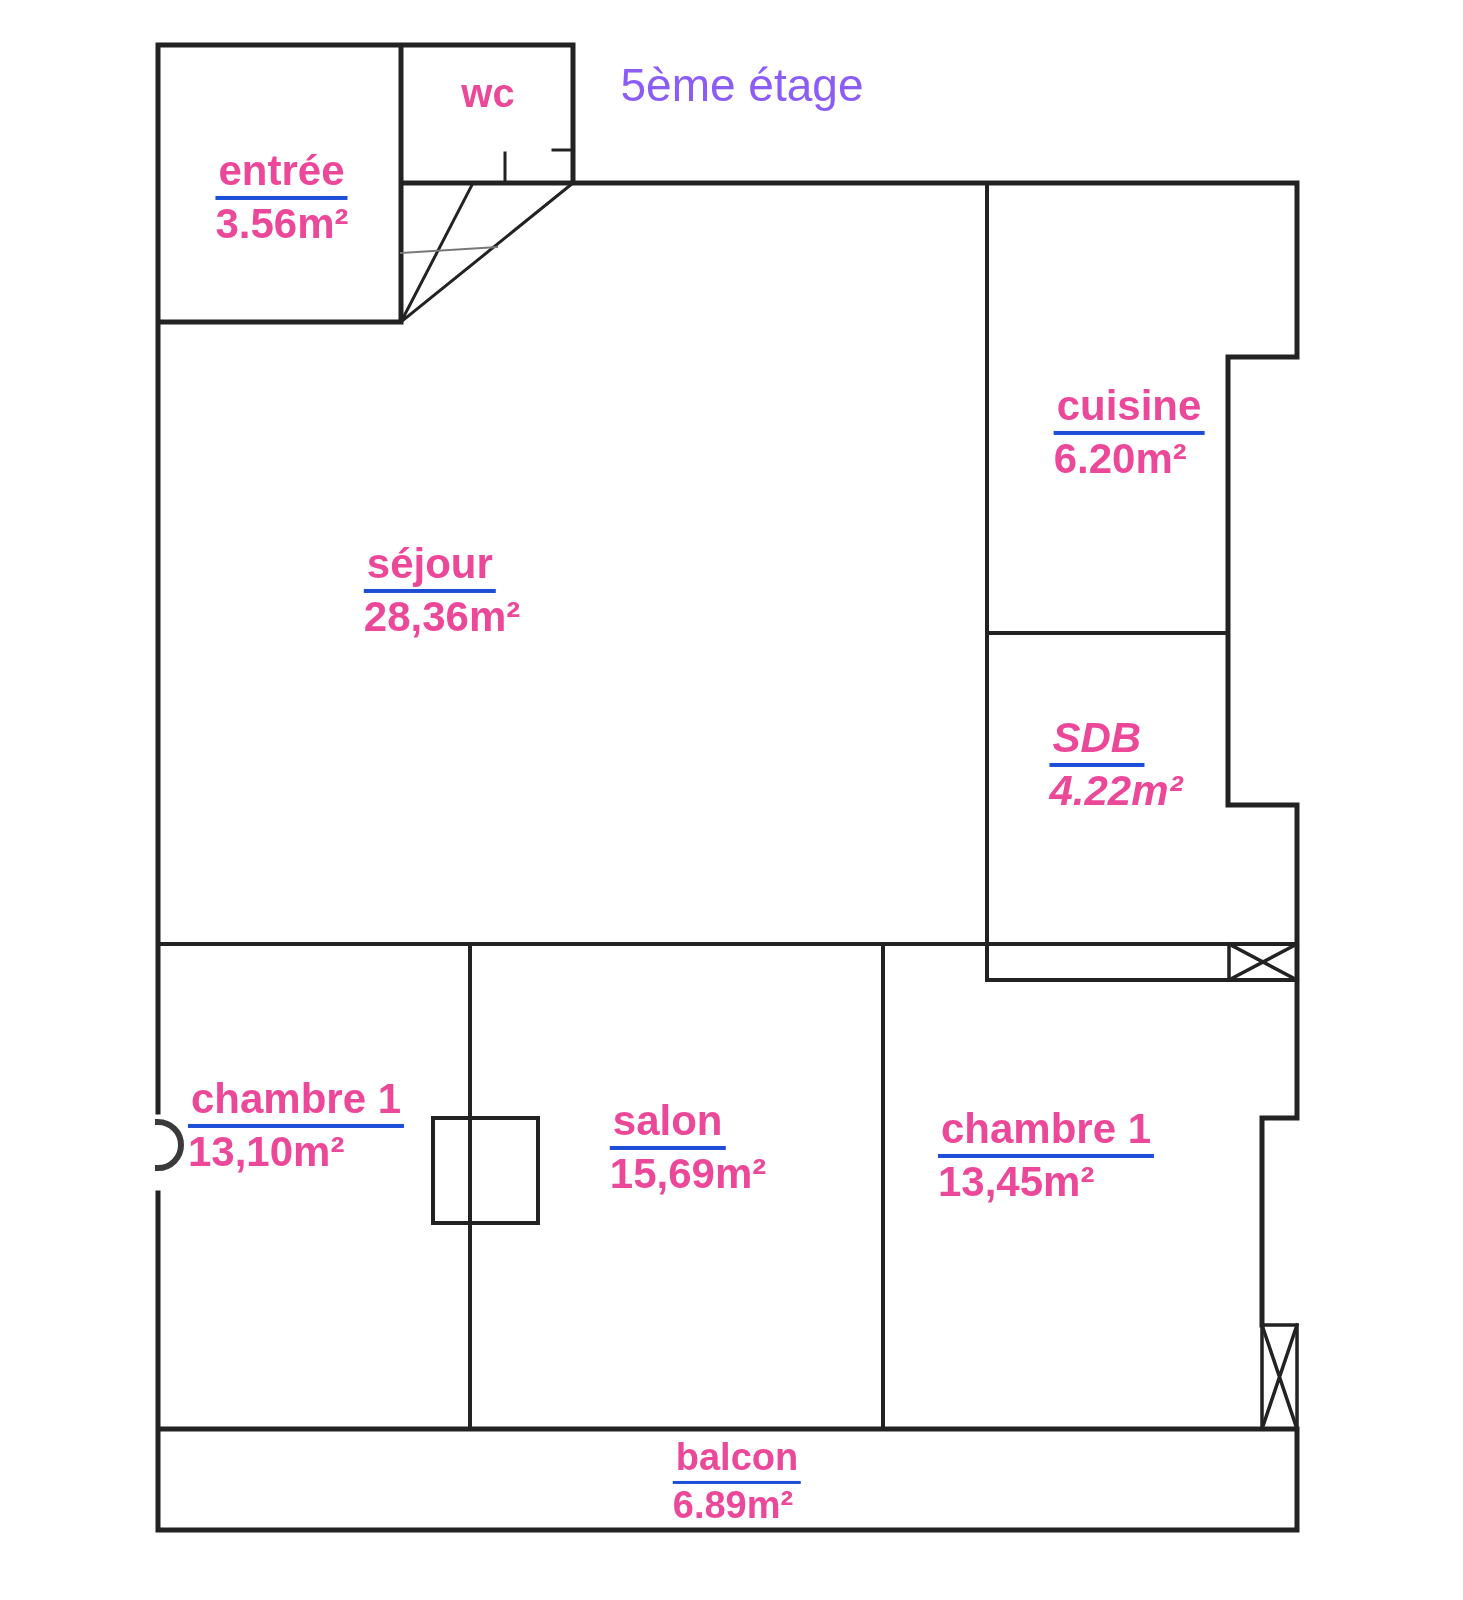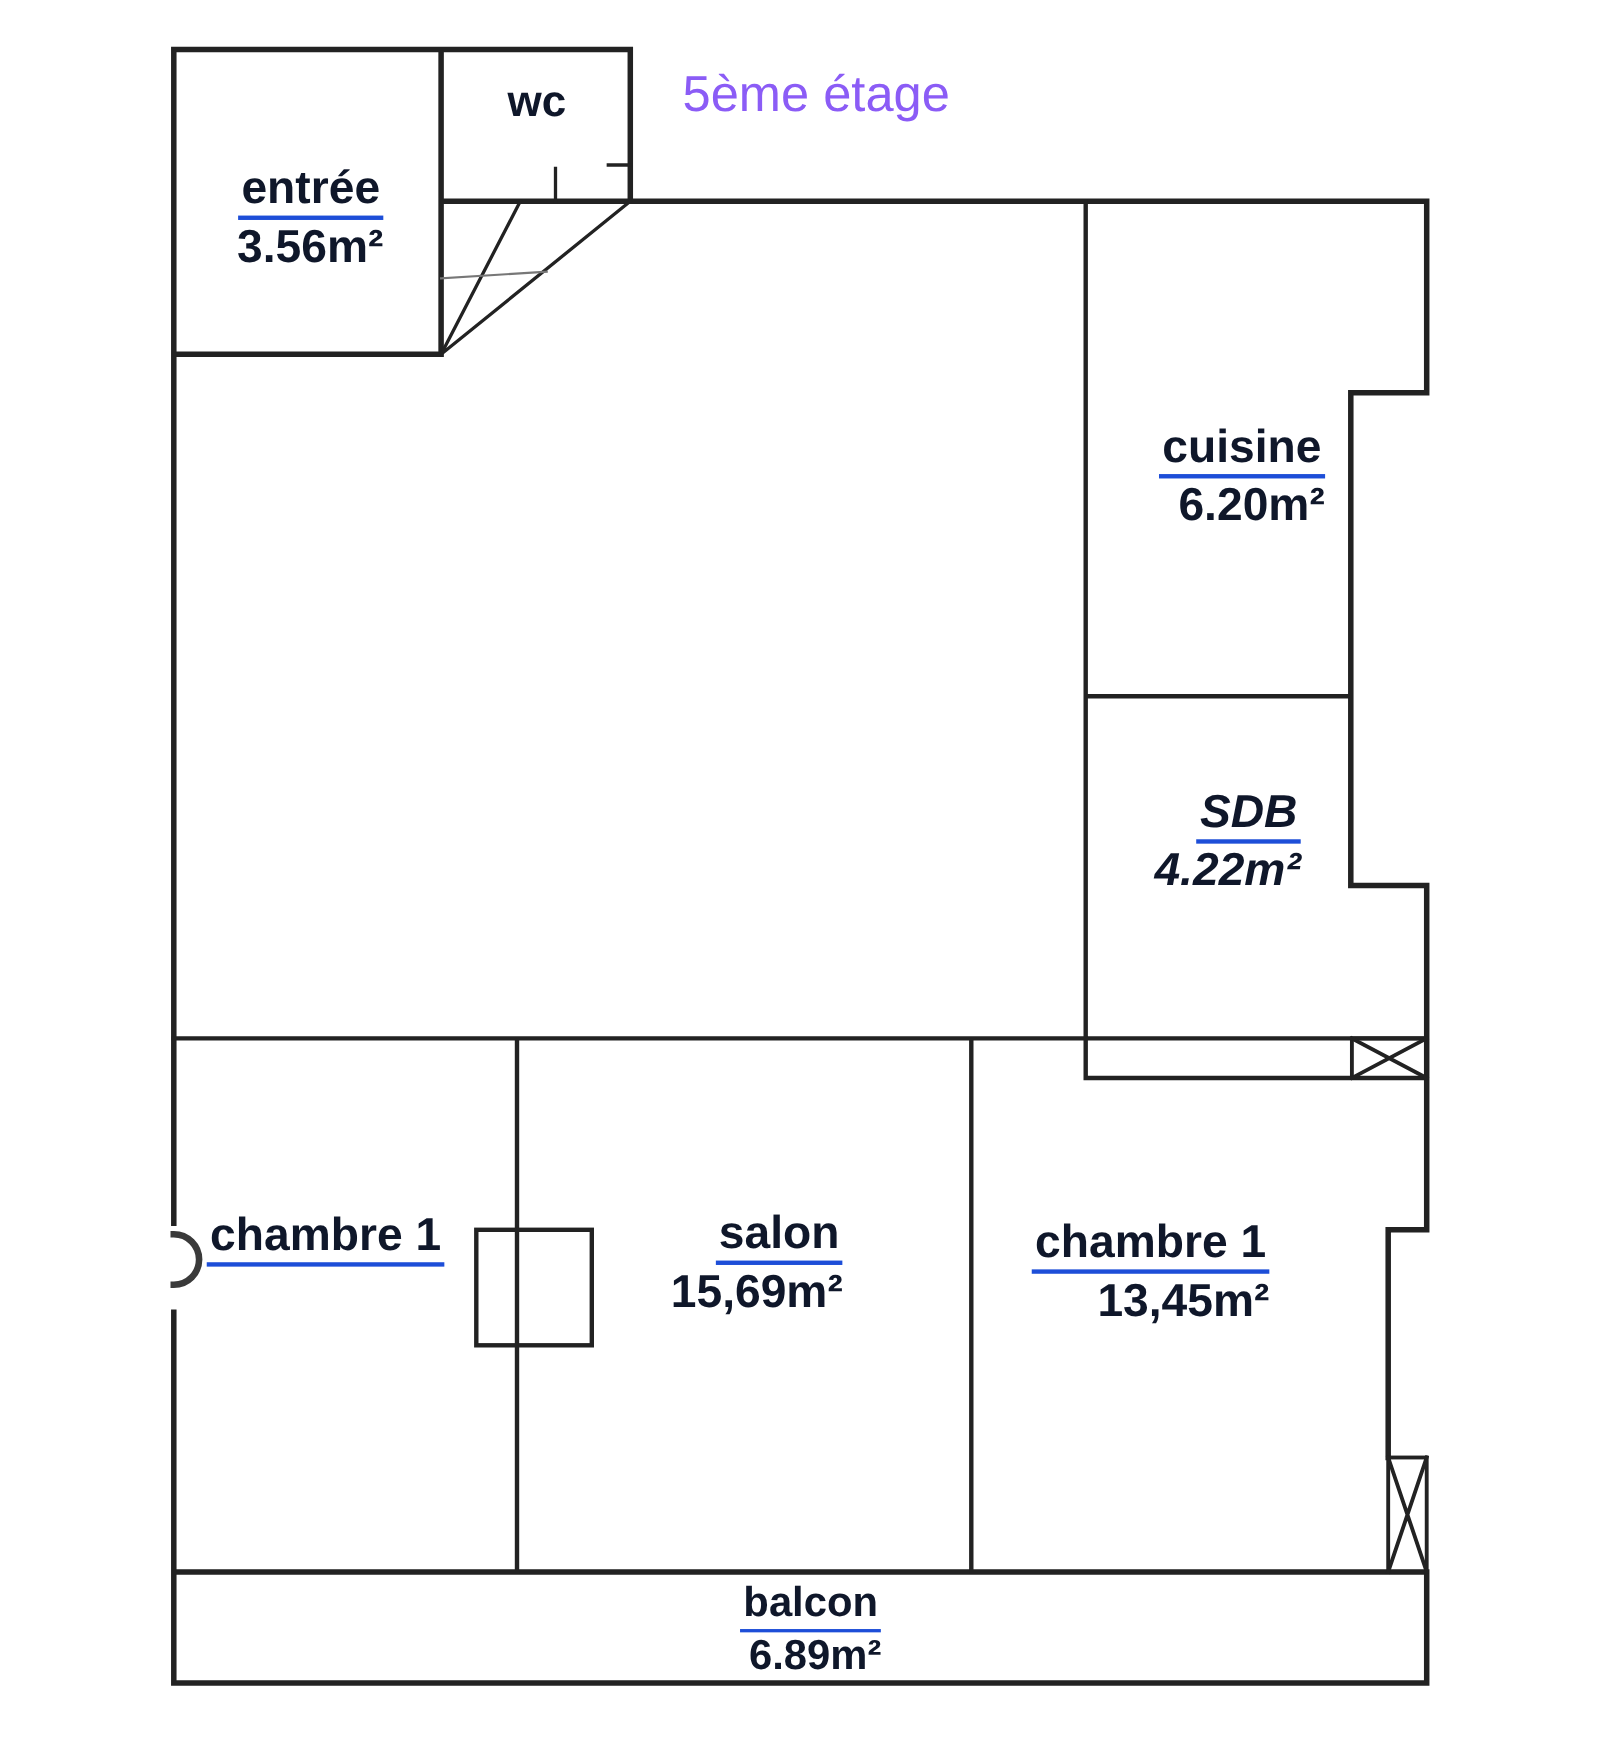--- a/index.html
+++ b/index.html
@@ -21,25 +21,25 @@
     transform: translate(-50%, -50%);
     font-family: "Liberation Sans", sans-serif;
     font-size: 46px;
     font-weight: 400;
     color: #8b5cf6;
     white-space: nowrap;
   }
   .room-label {
     position: absolute;
     transform: translate(-50%, -50%);
-    text-align: right;
+    text-align: left;
     font-weight: bold;
     font-size: 42px;
     line-height: 1.12;
-    color: #0f172a;
+    color: #ec4899;
     white-space: nowrap;
   }
   .room-label .name {
     display: inline-block;
     border-bottom: 4px solid #1d4ed8;
     padding: 0 3px 2px 3px;
   }
   .room-label .area { display: block; }
   .room-label.wc { font-size: 40px; }
   .room-label.wc .name { border-bottom: none; }
@@ -104,28 +104,33 @@
 
   <div class="room-label wc" style="left:488px; top:94px;">
     <span class="name">wc</span>
   </div>
 
   <div class="room-label" style="left:1117px; top:432px;margin-left:12px;">
     <span class="name">cuisine</span>
     <span class="area">6.20m²</span>
   </div>
 
+  <div class="room-label" style="left:442px; top:590px;">
+    <span class="name">séjour</span>
+    <span class="area">28,36m²</span>
+  </div>
 
   <div class="room-label" style="left:1116px; top:764px;font-style:italic;">
     <span class="name">SDB</span>
     <span class="area">4.22m²</span>
   </div>
 
   <div class="room-label" style="left:296px; top:1125px;">
     <span class="name">chambre 1</span>
+    <span class="area">13,10m²</span>
   </div>
 
   <div class="room-label" style="left:688px; top:1147px;">
     <span class="name">salon</span>
     <span class="area">15,69m²</span>
   </div>
 
   <div class="room-label" style="left:1046px; top:1155px;">
     <span class="name">chambre 1</span>
     <span class="area">13,45m²</span>

